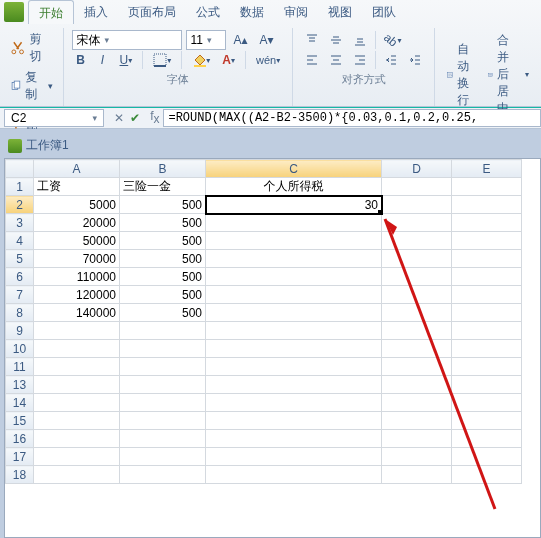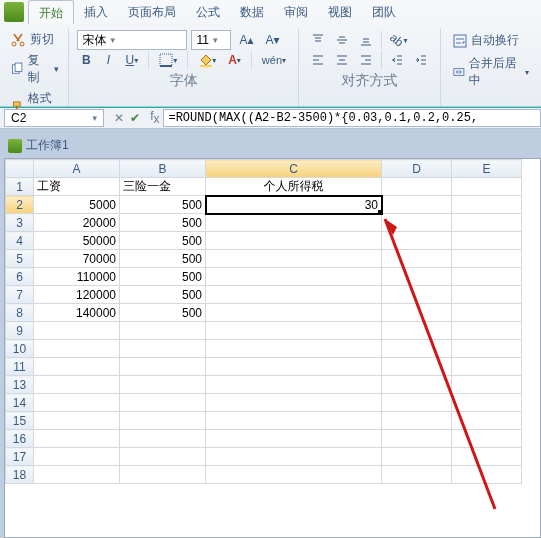--- a/index.html
+++ b/index.html
@@ -4,32 +4,32 @@
 <style>
 *{box-sizing:border-box;margin:0;padding:0;font-family:"Microsoft YaHei",SimSun,Arial,sans-serif;font-size:12px}
 body{background:#fff;width:541px;height:538px;overflow:hidden;position:relative}
 .ribbon{background:linear-gradient(#f6f8fa,#e8edf3);border-bottom:1px solid #b6c4d6}
 .tabs{display:flex;height:24px;align-items:stretch;padding-left:2px}
 .app-icon{width:20px;height:20px;background:linear-gradient(#7db338,#4a8a1f);border-radius:2px;margin:2px 4px 0 2px}
 .tab{padding:4px 10px;color:#3b5a82;cursor:default}
 .tab.active{background:#f6f8fa;border:1px solid #b6c4d6;border-bottom:none;border-radius:3px 3px 0 0;color:#3b7d2e;font-weight:500}
 .ribbon-body{display:flex;height:82px;padding:4px 0 0 0}
 .group{border-right:1px solid #cfd9e6;padding:2px 8px 0 8px;display:flex;flex-direction:column;justify-content:flex-start;height:78px}
-.group-label{text-align:center;color:#6a7d94;font-size:14px;padding:2px 0}
+.group-label{text-align:center;color:#6a7d94;font-size:11px;padding:2px 0}
 .clip-items{display:flex;flex-direction:column;gap:2px}
 .clip-item{display:flex;align-items:center;gap:4px;color:#3b5a82;padding:1px 2px}
 .clip-item svg{width:16px;height:16px}
 .font-group{flex:0 0 auto}
 .font-row{display:flex;gap:4px;align-items:center;}
 .combo{border:1px solid #a9b8cc;background:#fff;height:20px;display:flex;align-items:center;padding:0 4px;font-size:12px}
 .combo .dd{margin-left:4px;color:#6a7d94;font-size:9px}
 .btn{border:1px solid transparent;padding:2px 3px;color:#3b5a82;display:inline-flex;align-items:center;justify-content:center;height:20px;min-width:18px}
 .sep{width:1px;background:#cfd9e6;height:18px;margin:0 2px}
 .align-group .font-row{gap:2px}
-.right-group .stack{display:flex;flex-direction:column;gap:2px}
+.right-group .stack{display:flex;gap:2px}
 .right-btn{display:flex;align-items:center;gap:4px;color:#3b5a82;padding:2px 4px}
 .right-btn svg{width:14px;height:14px}
 .namebox-row{display:flex;align-items:center;height:22px;border-top:1px solid #14b8a6;border-bottom:1px solid #b6c4d6;background:#eef2f7}
 .namebox{width:100px;background:#fff;border:1px solid #a9b8cc;height:18px;margin:0 4px;padding:0 6px;display:flex;align-items:center;justify-content:space-between}
 .namebox .dd{color:#6a7d94;font-size:9px}
 .fx-tools{display:flex;gap:6px;padding:0 6px;color:#6a7d94}
 .fx-label{color:#6a7d94;padding:0 4px}
 .formula{flex:1;background:#fff;border:1px solid #a9b8cc;height:18px;padding:0 4px;display:flex;align-items:center;font-family:"Courier New",monospace;white-space:nowrap;overflow:hidden}
 .doc-area{background:#bfcde0;padding:6px 0 0 4px;height:482px;position:relative}
 .wb-title{display:flex;align-items:center;gap:4px;color:#3b5a82;padding:2px 4px}

